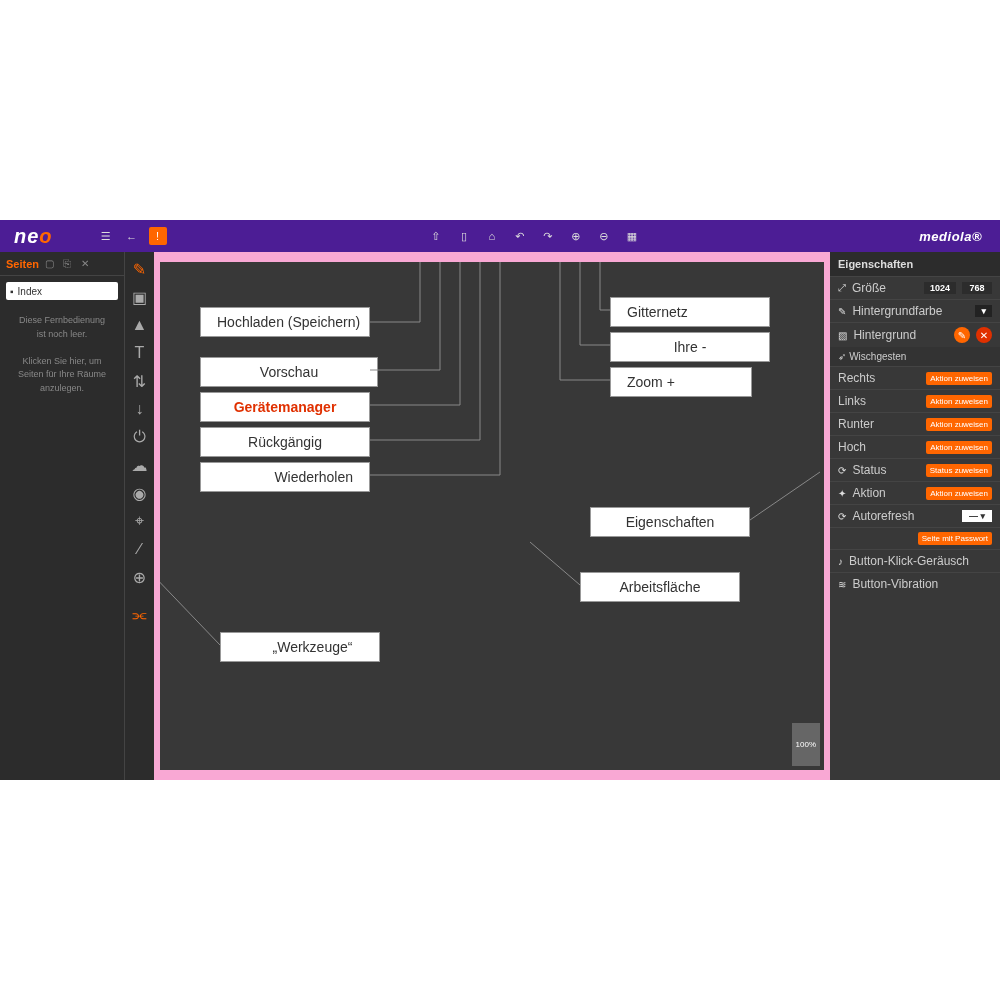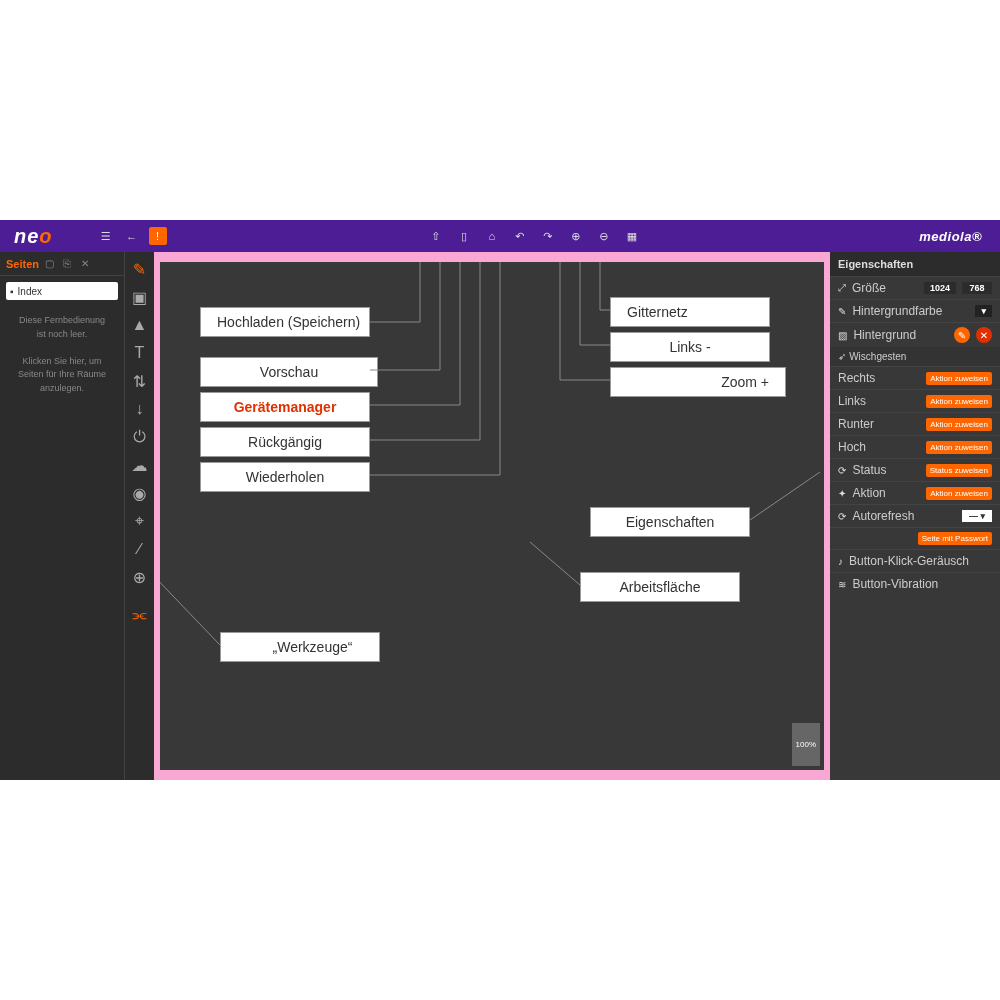--- a/index.html
+++ b/index.html
@@ -106,25 +106,25 @@
       <span class="tool orange" style="margin-top:10px">⫘</span>
     </div>
 
     <div class="canvas-wrap">
       <div class="canvas">
 
         <div class="callout" style="top:45px; left:40px; width:170px; text-align:center;">Hochladen (Speichern)</div>
         <div class="callout" style="top:95px; left:40px; width:178px; text-align:center;">Vorschau</div>
         <div class="callout red" style="top:130px; left:40px; width:170px; text-align:center;">Gerätemanager</div>
         <div class="callout" style="top:165px; left:40px; width:170px; text-align:center;">Rückgängig</div>
-        <div class="callout" style="top:200px; left:40px; width:170px; text-align:center;">Wiederholen</div>
+        <div class="callout" style="top:200px; left:40px; width:170px; text-align:right;">Wiederholen</div>
 
         <div class="callout" style="top:35px; left:450px; width:160px; text-align:left;">Gitternetz</div>
-        <div class="callout" style="top:70px; left:450px; width:160px; text-align:center;">Links -</div>
-        <div class="callout" style="top:105px; left:450px; width:176px; text-align:right;">Zoom +</div>
+        <div class="callout" style="top:70px; left:450px; width:160px; text-align:center;">Ihre -</div>
+        <div class="callout" style="top:105px; left:450px; width:142px; text-align:left;">Zoom +</div>
 
         <div class="callout" style="top:245px; left:430px; width:160px; text-align:center;">Eigenschaften</div>
         <div class="callout" style="top:310px; left:420px; width:160px; text-align:center;">Arbeitsfläche</div>
         <div class="callout" style="top:370px; left:60px; width:160px; text-align:center;padding-left:41px;">„Werkzeuge“</div>
 
         <svg class="connector" width="660" height="520">
           <g stroke="#888" stroke-width="1" fill="none">
 
             <path d="M210,60 L260,60 L260,0"></path>
             <path d="M210,108 L280,108 L280,0"></path>

